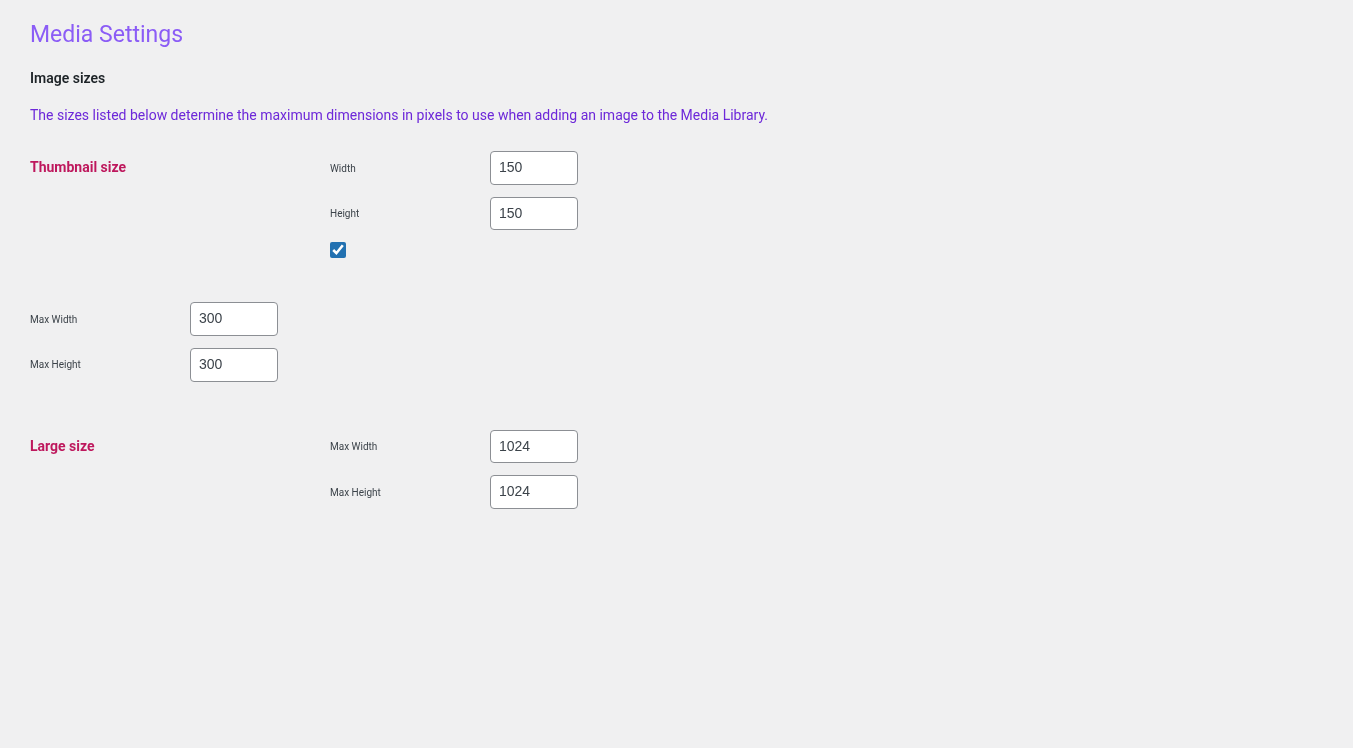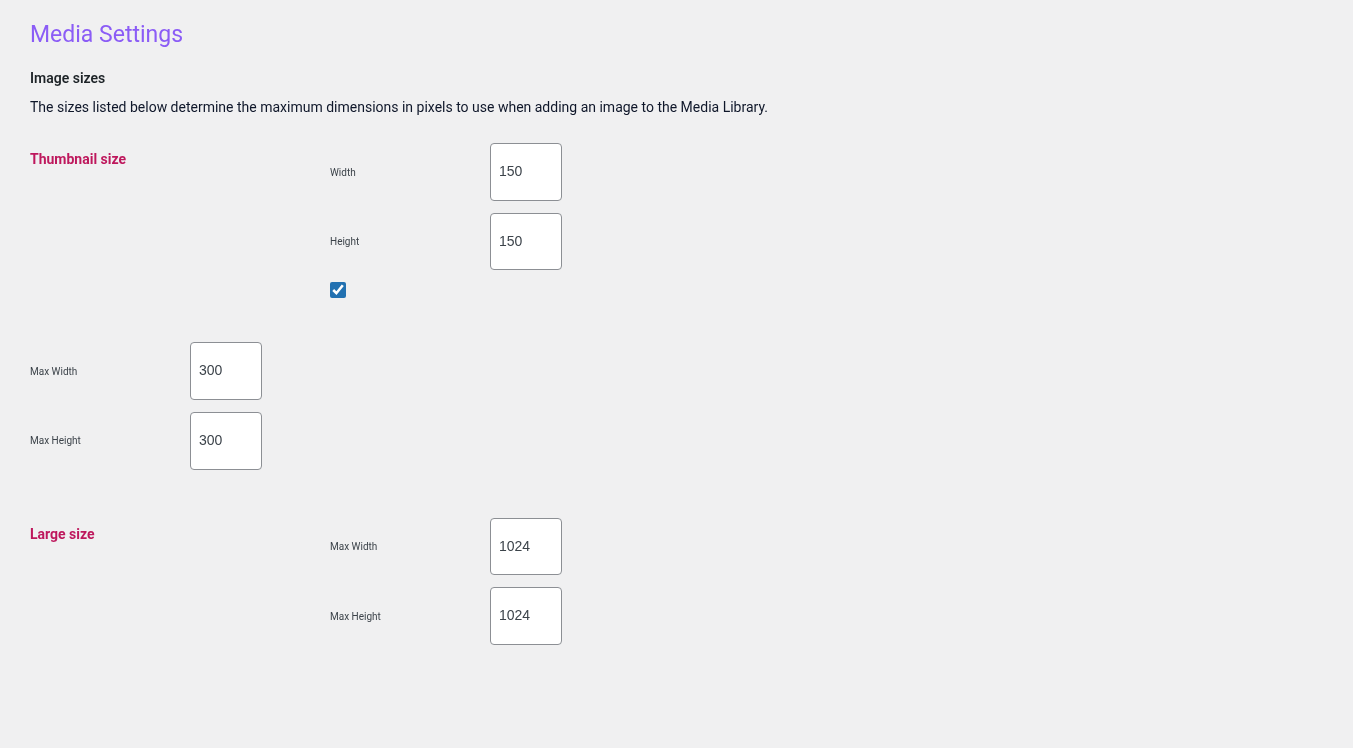--- a/index.html
+++ b/index.html
@@ -21,26 +21,26 @@
       font-weight: 400;
       color: #8b5cf6;
       margin-bottom: 20px;
       line-height: 1.3;
     }
 
     .section-title {
       font-size: 14px;
       font-weight: 600;
       color: #1d2327;
-      margin-bottom: 10px;
+      margin-bottom: 18px;
     }
 
     .section-description {
       font-size: 14px;
-      color: #0f172a;
+      color: #6d28d9;
       margin-bottom: 25px;
       line-height: 1.6;
     }
 
     .setting-section-label {
       font-weight: 700;
       font-size: 14px;
       color: #be185d;
     }
 
@@ -51,22 +51,22 @@
     }
 
     .field-name {
       width: 160px;
       color: #3c434a;
       font-size: 10px;
       flex-shrink: 0;
     }
 
     .number-input {
-      width: 72px;
-      padding: 18px 8px;
+      width: 88px;
+      padding: 6px 8px;
       border: 1px solid #8c8f94;
       border-radius: 4px;
       background: #fff;
       font-size: 14px;
       color: #3c434a;
       line-height: 1.4;
     }
 
     .checkbox-row {
       display: flex;

